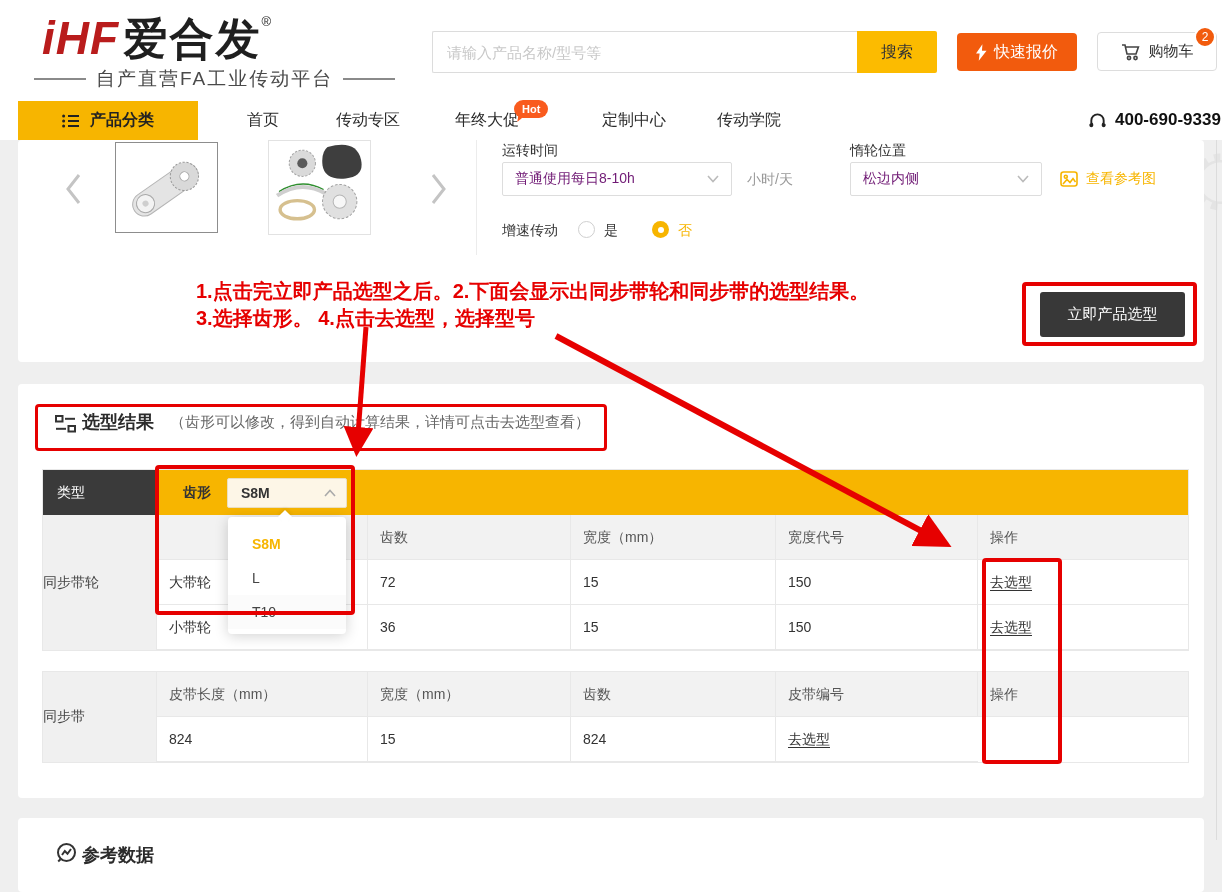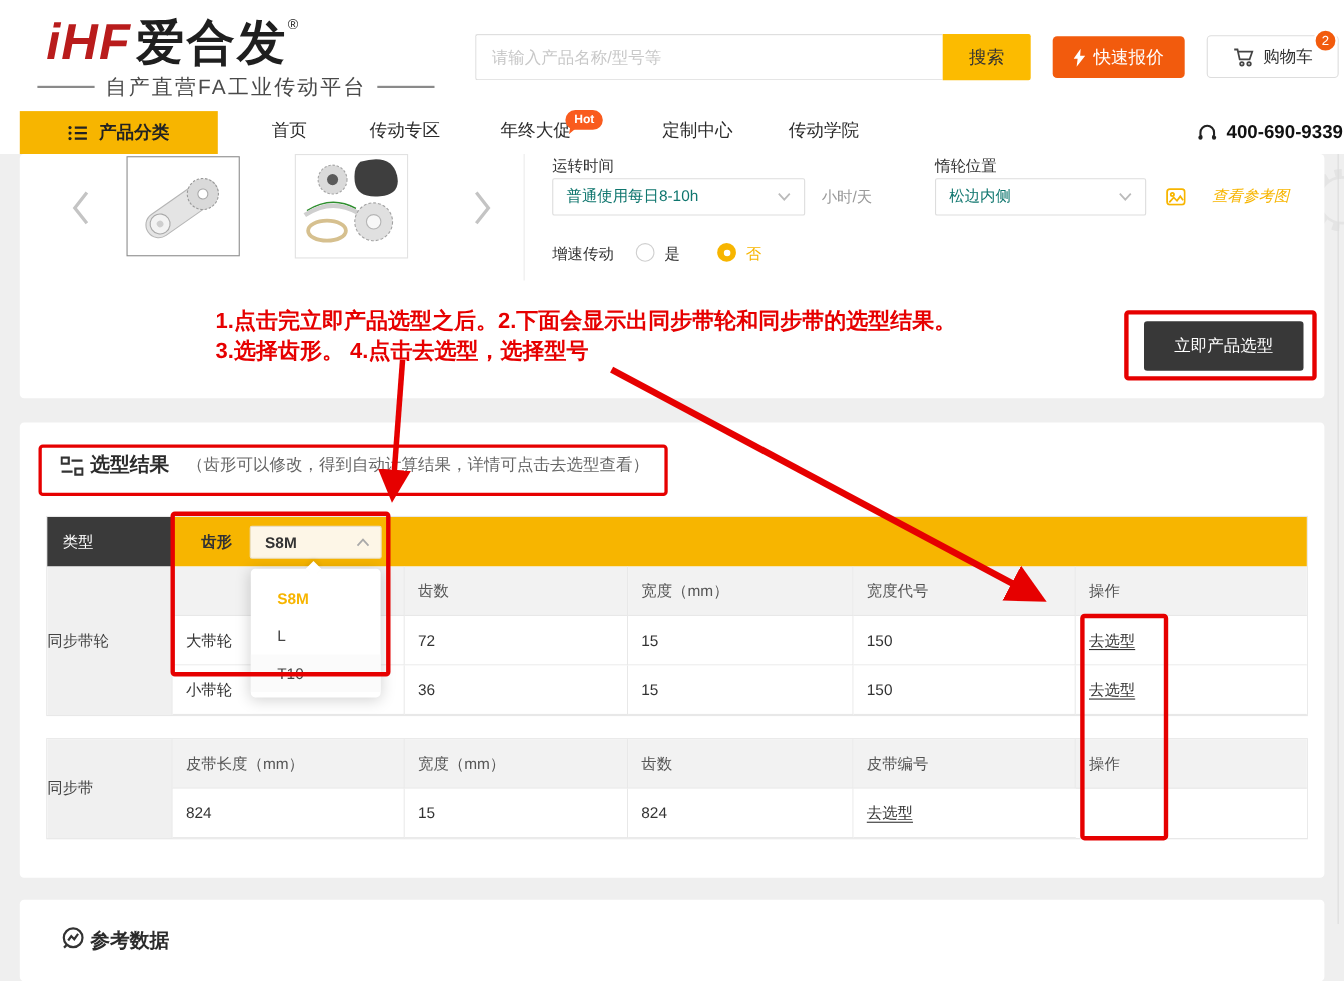--- a/index.html
+++ b/index.html
@@ -36,23 +36,23 @@
   .nav-phone { position:absolute; left:1088px; top:0; height:40px; display:flex; align-items:center; gap:8px; font-size:17px; font-weight:700; color:#111; }
 
   
   .card { position:absolute; left:18px; width:1186px; background:#fff; border-radius:4px; z-index:1; }
 
   
   .car-arrow { position:absolute; top:32px; width:20px; height:34px; cursor:pointer; }
   .thumb { position:absolute; background:#fff; cursor:pointer; }
   .v-divider { position:absolute; left:458px; top:0; width:1px; height:115px; background:#ececec; }
   .f-label { position:absolute; font-size:14px; color:#333; white-space:nowrap; }
-  .f-select { position:absolute; height:34px; border:1px solid #ddd; border-radius:2px; background:#fff; display:flex; align-items:center; justify-content:space-between; padding:0 12px; font-size:14px; color:#0f766e; cursor:pointer; white-space:nowrap; }
+  .f-select { position:absolute; height:34px; border:1px solid #ddd; border-radius:2px; background:#fff; display:flex; align-items:center; justify-content:space-between; padding:0 12px; font-size:14px; color:#701a75; cursor:pointer; white-space:nowrap; }
   .f-unit { position:absolute; font-size:14px; color:#999; }
-  .ref-link { position:absolute; display:flex; align-items:center; gap:24px; color:#F7B500; font-size:14px; cursor:pointer; white-space:nowrap;font-style:italic; }
+  .ref-link { position:absolute; display:flex; align-items:center; gap:8px; color:#F7B500; font-size:14px; cursor:pointer; white-space:nowrap; }
   .radio { position:absolute; width:17px; height:17px; border-radius:50%; cursor:pointer; }
   .radio.off { background:#fff; border:1px solid #cfcfcf; }
   .radio.on { background:#F7B500; }
   .radio.on:after { content:""; position:absolute; left:5.5px; top:5.5px; width:6px; height:6px; border-radius:50%; background:#fff; }
   .radio-label { position:absolute; font-size:14px; cursor:pointer; }
   .annot-text { position:absolute; color:#E60000; font-size:20px; font-weight:700; white-space:nowrap; z-index:25; }
   .submit-btn { position:absolute; left:1022px; top:152px; width:145px; height:45px; background:#383838; color:#fff; font-size:15px; border:none; border-radius:3px; cursor:pointer; }
 
   
   .red-box { position:absolute; border:4px solid #E60000; border-radius:4px; z-index:20; pointer-events:none; }

